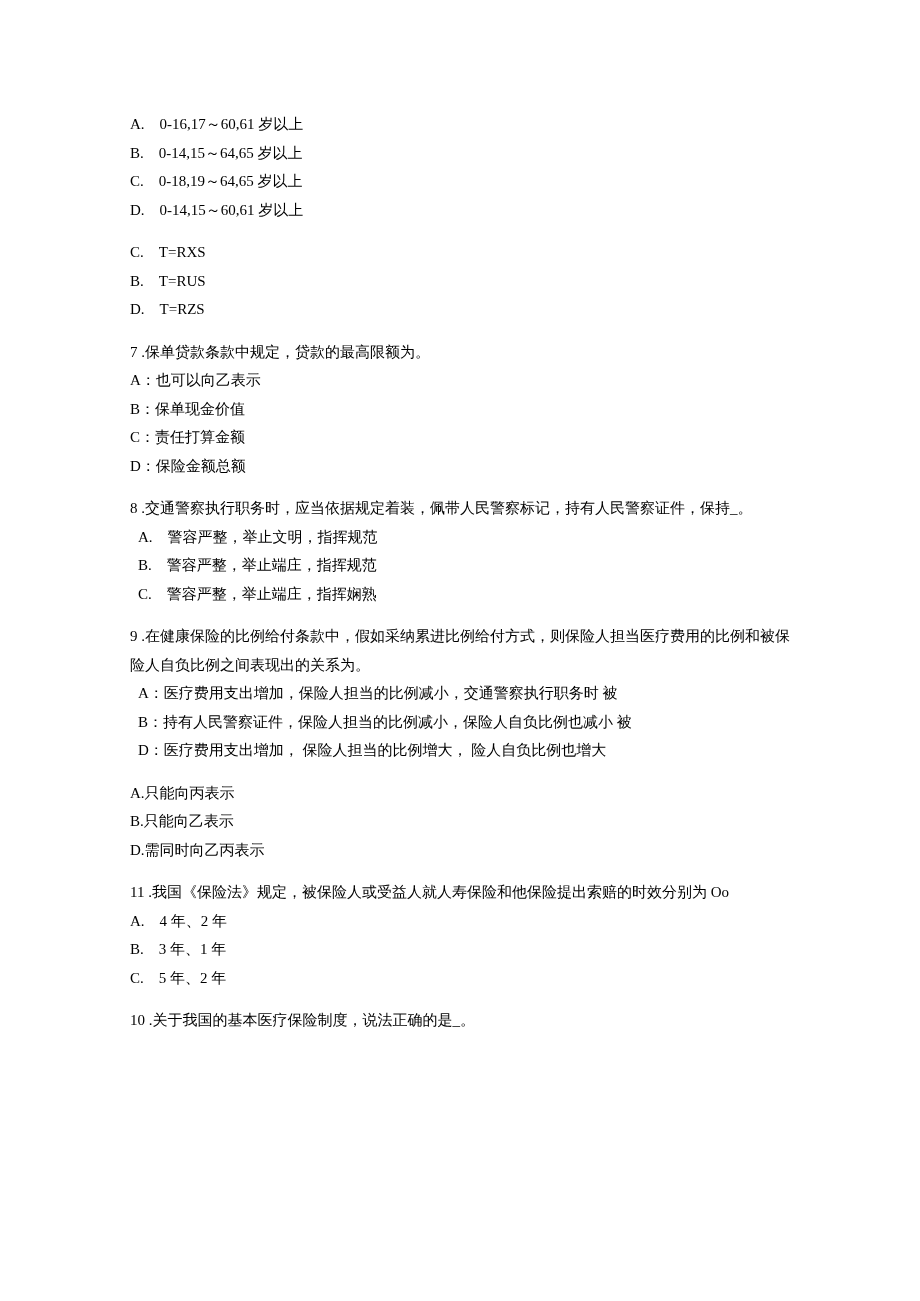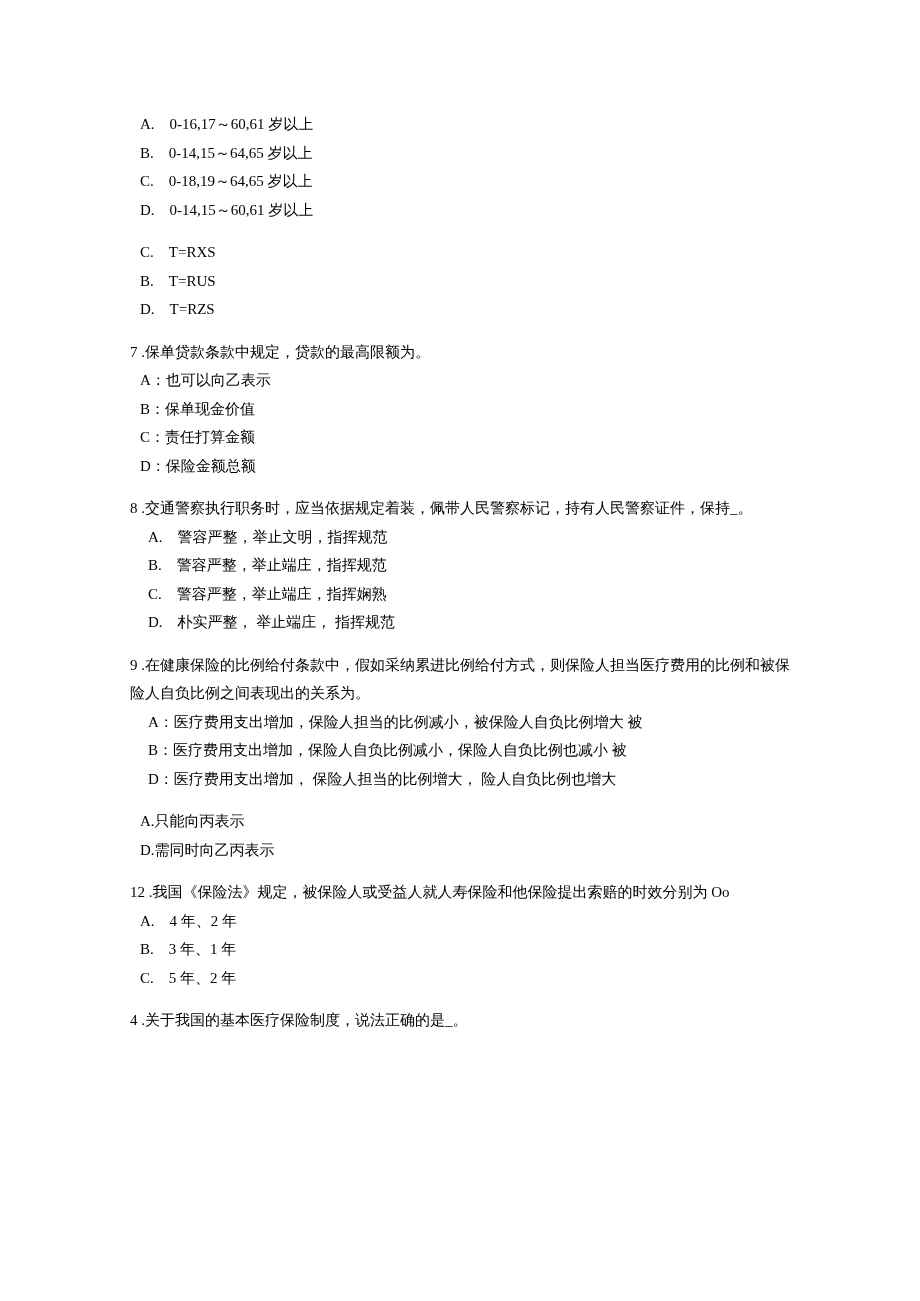--- a/index.html
+++ b/index.html
@@ -11,21 +11,20 @@
     margin: 0;
     padding: 110px 130px 60px 130px;
     width: 920px;
     box-sizing: border-box;
   }
   .question-block {
     margin-bottom: 14px;
   }
   .option {
     padding-left: 0;
-    margin-left: 10px;
   }
   .stem {
     padding-left: 0;
   }
   .indent-opts .option {
     padding-left: 8px;
   }
 </style>
 </head>
 <body>
@@ -49,37 +48,37 @@
   <div class="option">B：保单现金价值</div>
   <div class="option">C：责任打算金额</div>
   <div class="option">D：保险金额总额</div>
 </div>
 
 <div class="question-block indent-opts">
   <div class="stem">8  .交通警察执行职务时，应当依据规定着装，佩带人民警察标记，持有人民警察证件，保持_。</div>
   <div class="option">A.　警容严整，举止文明，指挥规范</div>
   <div class="option">B.　警容严整，举止端庄，指挥规范</div>
   <div class="option">C.　警容严整，举止端庄，指挥娴熟</div>
-  <div class="option">D.　朴实严整，  举止端庄，  指挥规范</div>
 </div>
 
 <div class="question-block indent-opts">
   <div class="stem">9  .在健康保险的比例给付条款中，假如采纳累进比例给付方式，则保险人担当医疗费用的比例和被保险人自负比例之间表现出的关系为。</div>
-  <div class="option">A：医疗费用支出增加，保险人担当的比例减小，被保险人自负比例增大  被</div>
-  <div class="option">B：医疗费用支出增加，保险人自负比例减小，保险人自负比例也减小  被</div>
+  <div class="option">A：医疗费用支出增加，保险人担当的比例减小，交通警察执行职务时  被</div>
+  <div class="option">B：持有人民警察证件，保险人担当的比例减小，保险人自负比例也减小  被</div>
   <div class="option">D：医疗费用支出增加，  保险人担当的比例增大，  险人自负比例也增大</div>
 </div>
 
 <div class="question-block">
   <div class="option">A.只能向丙表示</div>
+  <div class="option">B.只能向乙表示</div>
   <div class="option">D.需同时向乙丙表示</div>
 </div>
 
 <div class="question-block">
-  <div class="stem">12  .我国《保险法》规定，被保险人或受益人就人寿保险和他保险提出索赔的时效分别为 Oo</div>
+  <div class="stem">11  .我国《保险法》规定，被保险人或受益人就人寿保险和他保险提出索赔的时效分别为 Oo</div>
   <div class="option">A.　4 年、2 年</div>
   <div class="option">B.　3 年、1 年</div>
   <div class="option">C.　5 年、2 年</div>
 </div>
 
 <div class="question-block">
-  <div class="stem">4  .关于我国的基本医疗保险制度，说法正确的是_。</div>
+  <div class="stem">10  .关于我国的基本医疗保险制度，说法正确的是_。</div>
 </div>
 
 </body></html>

